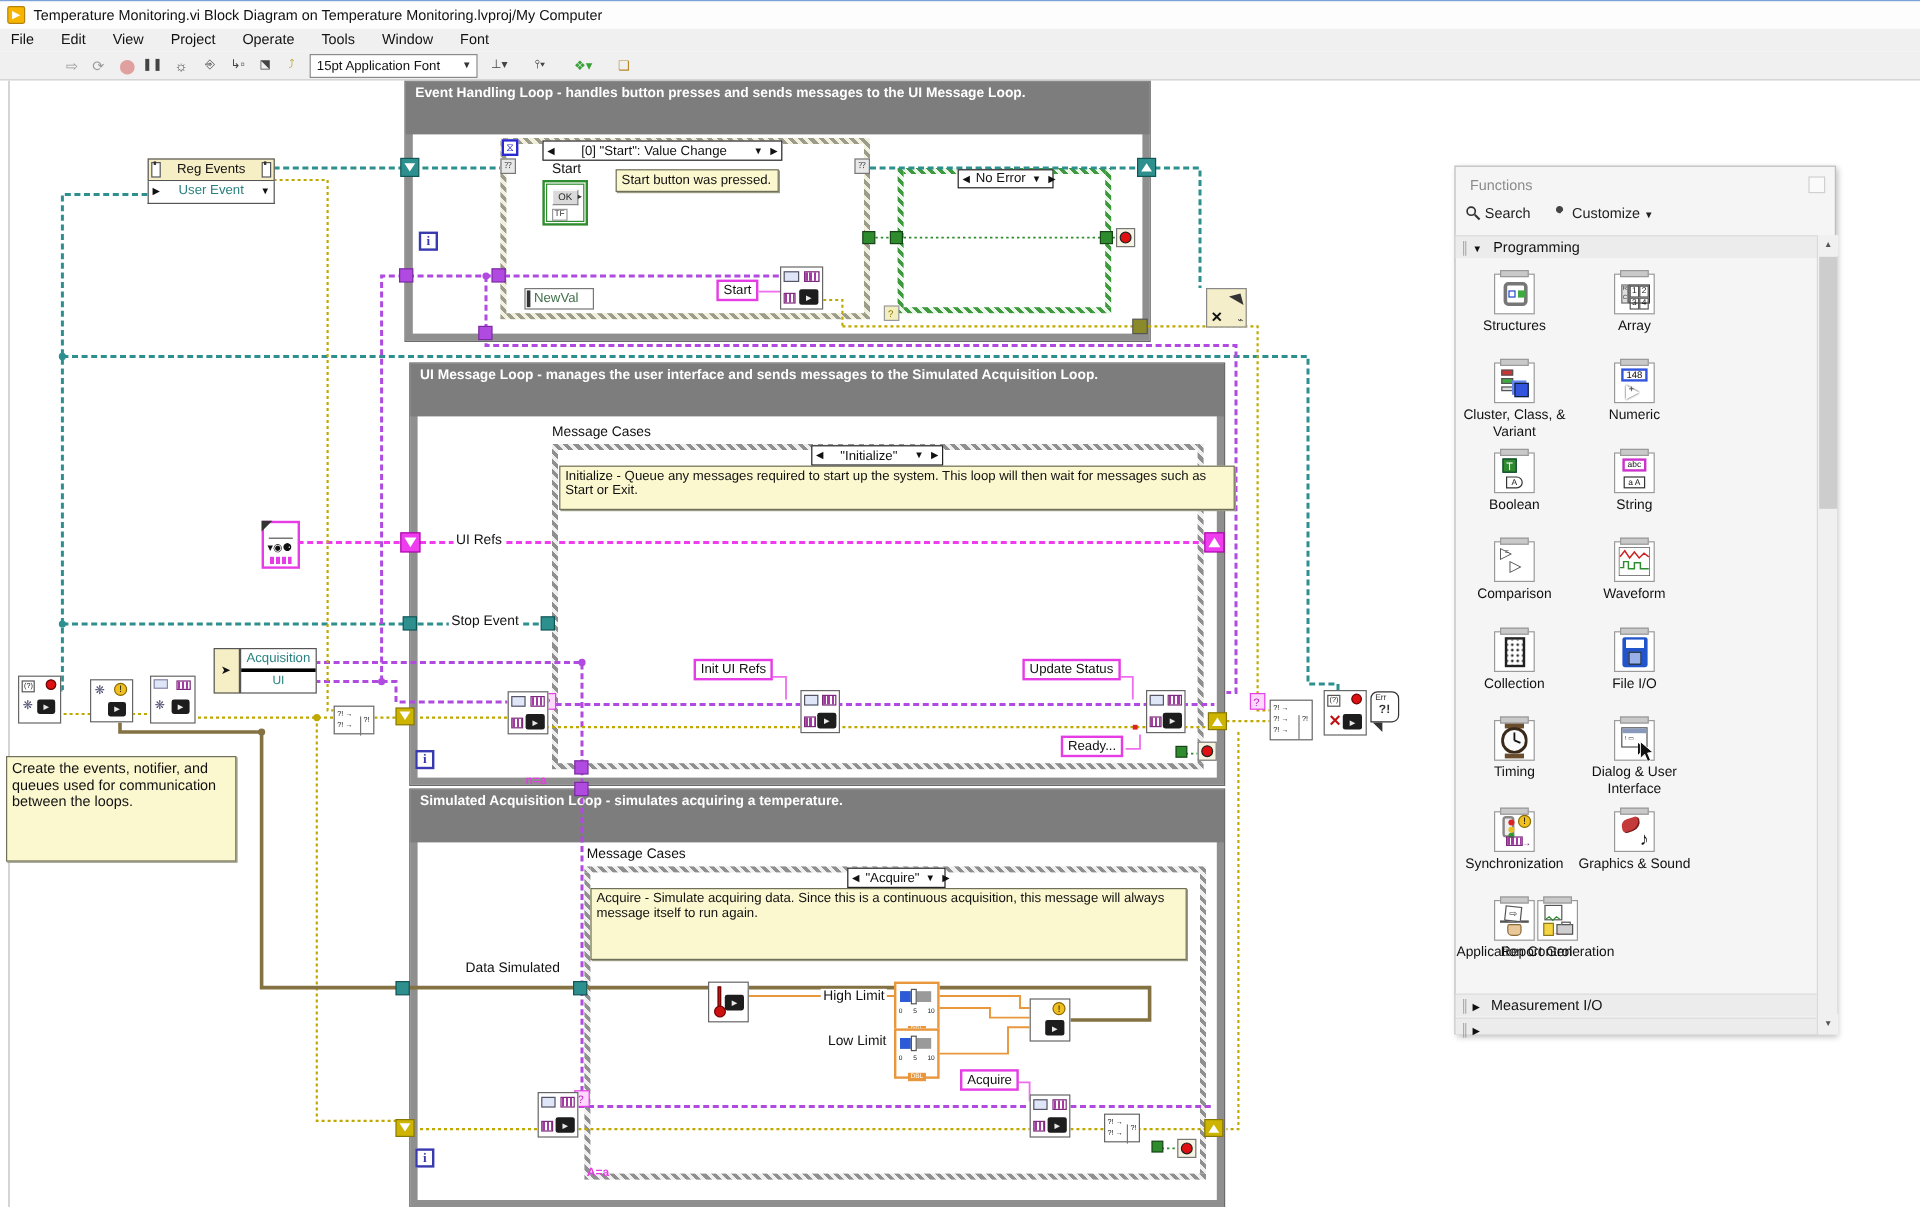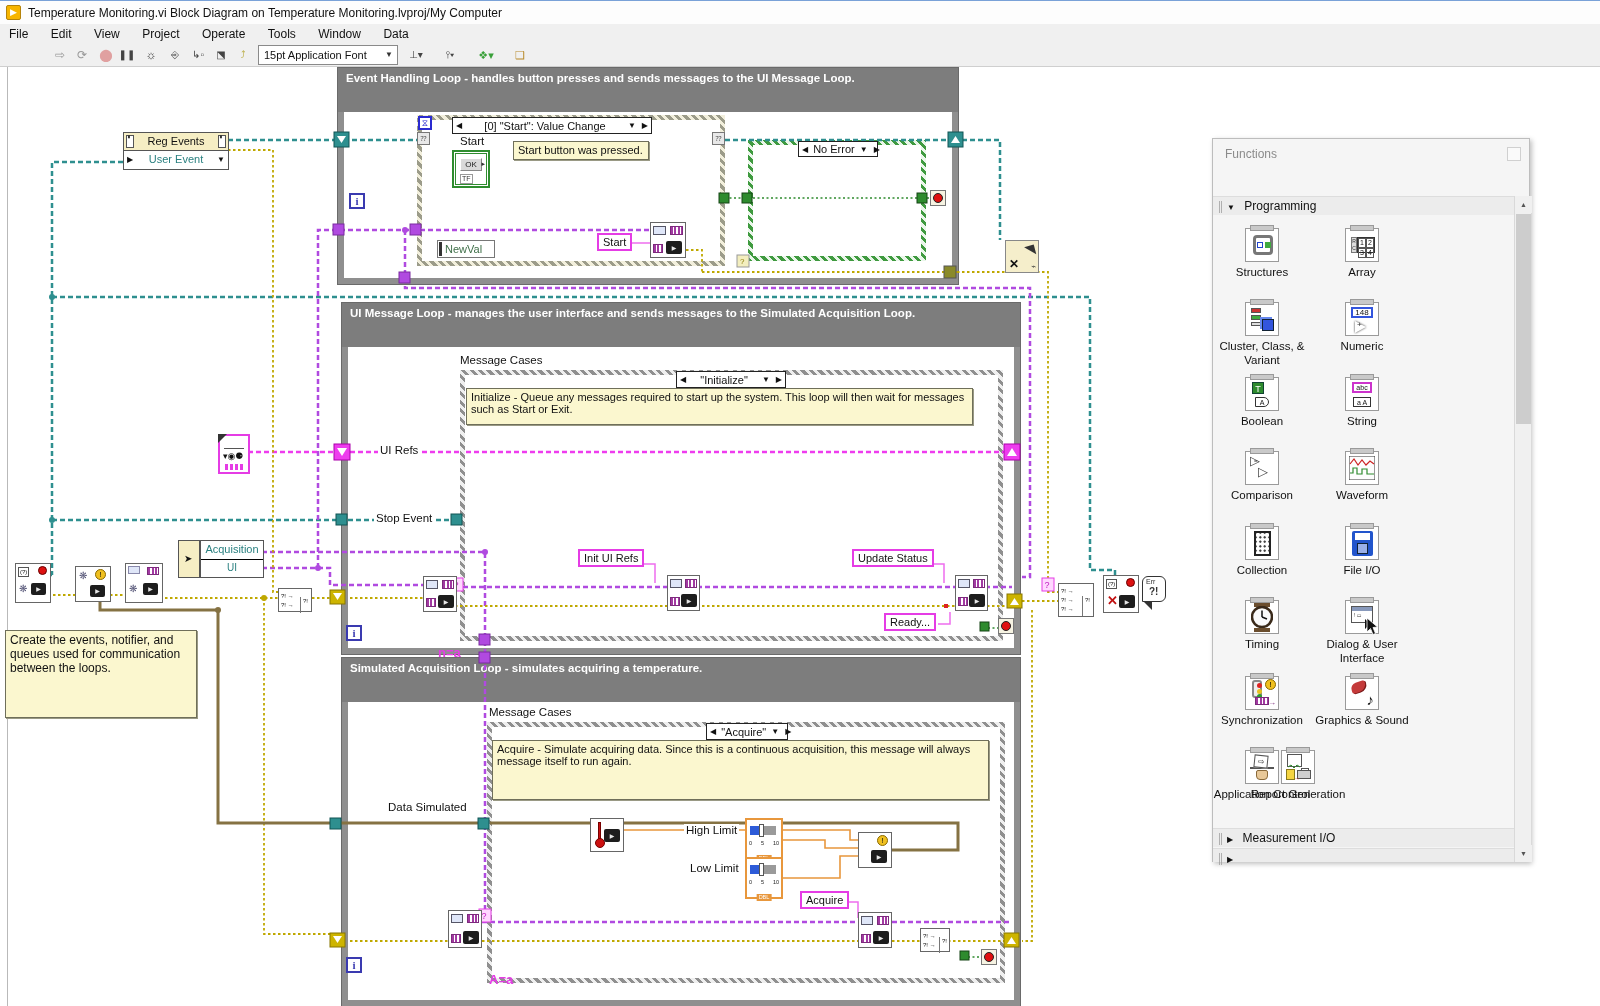--- a/index.html
+++ b/index.html
@@ -68,21 +68,21 @@
 
   .slider { border:2px solid #e8973c; background:#fff; z-index:5; }
   .slider .track { position:absolute; left:3px; top:6px; width:26px; height:9px; background:#9a9a9a; }
   .slider .fill { position:absolute; left:3px; top:6px; width:10px; height:9px; background:#2d5bd8; }
   .slider .thumb{ position:absolute; left:12px; top:4px; width:5px; height:13px; background:#fff; border:1px solid #555; }
   .slider .scale{ position:absolute; left:2px; top:20px; width:30px; font-size:5.5px; color:#222;
     display:flex; justify-content:space-between; }
   .slider .dbl { position:absolute; left:50%; bottom:-4px; transform:translateX(-50%);
     background:#e8973c; color:#fff; font-size:5.5px; padding:0 2px; line-height:7px; }
 
-  .casetag { position:absolute; color:#e53ce5; font-size:13px; z-index:6; font-weight:bold; }
+  .casetag { position:absolute; color:#e53ce5; font-size:10px; z-index:6; font-weight:bold; }
 
   
   .palette { left:1212px; top:138px; width:318px; height:724px; background:#f5f5f5;
     border:1px solid #bdbdbd; box-shadow:2px 2px 5px rgba(0,0,0,.25); z-index:10; }
   .pal-title { position:absolute; left:12px; top:8px; font-size:12px; color:#8b8b8b; }
   .pal-pin { position:absolute; right:8px; top:8px; width:14px; height:14px;
     background:#fafafa; border:1px solid #d0d0d0; }
   .pal-toolrow { position:absolute; left:8px; top:32px; width:300px; height:22px;
     font-size:12px; color:#222; }
   .pal-sec { position:absolute; left:0; width:301px; height:19px; background:#ececec;
@@ -120,21 +120,21 @@
   <div class="title-text">Temperature Monitoring.vi Block Diagram on Temperature Monitoring.lvproj/My Computer</div>
 </div>
 <div class="abs menubar">
   <span class="menu-item">File</span>
   <span class="menu-item">Edit</span>
   <span class="menu-item">View</span>
   <span class="menu-item">Project</span>
   <span class="menu-item">Operate</span>
   <span class="menu-item">Tools</span>
   <span class="menu-item">Window</span>
-  <span class="menu-item">Data</span>
+  <span class="menu-item">Font</span>
 </div>
 <div class="abs toolbar">
   <span class="tbtn" style="left:50px;color:#9a9a9a">⇨</span>
   <span class="tbtn" style="left:72px;color:#9a9a9a">⟳</span>
   <span class="tbtn" style="left:96px;color:#e0a0a0">⬤</span>
   <span class="tbtn" style="left:117px;font-size:10px">❚❚</span>
   <span class="tbtn" style="left:141px">☼</span>
   <span class="tbtn" style="left:165px;font-size:10px">⎆</span>
   <span class="tbtn" style="left:188px;font-size:10px">↳▫</span>
   <span class="tbtn" style="left:211px;font-size:10px">⬔</span>
@@ -303,21 +303,21 @@
   <span class="arr">▶</span>
 </div>
 <div class="selector" style="left:706px;top:723px;width:82px">
   <span class="arr">◀</span>
   <span class="mid">"Acquire"</span>
   <span class="arr">▼</span>
   <span class="arr">▶</span>
 </div>
 
 <div class="abs comment" style="left:513px;top:141px;width:136px;height:19px">Start button was pressed.</div>
-<div class="abs comment" style="left:466px;top:388px;width:507px;height:37px">Initialize - Queue any messages required to start up the system. This loop will then wait for messages such as Start or Exit.</div>
+<div class="abs comment" style="left:466px;top:388px;width:563px;height:37px">Initialize - Queue any messages required to start up the system. This loop will then wait for messages such as Start or Exit.</div>
 <div class="abs comment" style="left:492px;top:740px;width:497px;height:60px">Acquire - Simulate acquiring data. Since this is a continuous acquisition, this message will always message itself to run again.</div>
 <div class="abs comment" style="left:5px;top:630px;width:192px;height:88px;font-size:12px">Create the events, notifier, and queues used for communication between the loops.</div>
 
 <div class="abs lbl" style="left:458px;top:135px">Start</div>
 <div class="abs lbl" style="left:458px;top:354px">Message Cases</div>
 <div class="abs lbl" style="left:487px;top:706px">Message Cases</div>
 <div class="abs lbl" style="left:378px;top:444px">UI Refs</div>
 <div class="abs lbl" style="left:374px;top:512px">Stop Event</div>
 <div class="abs lbl" style="left:386px;top:801px">Data Simulated</div>
 <div class="abs lbl" style="left:684px;top:824px">High Limit</div>
@@ -391,21 +391,21 @@
   <span class="tinytxt" style="left:2px;top:2px;border:1px solid #88a;background:#dfe6f8;width:12px;height:8px"></span>
   <div class="qbars" style="right:3px;top:3px;width:12px;height:8px"></div>
   <span class="tinytxt" style="left:3px;top:20px;font-size:10px;color:#557">❋</span>
   <div class="mon" style="left:17px;top:19px;width:15px;height:12px"></div>
 </div>
 
 <div class="abs" style="left:178px;top:540px;width:22px;height:38px;background:#f6eec4;border:1px solid #555;z-index:5">
   <span style="position:absolute;left:5px;top:12px;font-size:10px;color:#111">➤</span>
 </div>
 <div class="abs" style="left:200px;top:540px;width:64px;height:38px;background:#fff;border:1px solid #555;z-index:5">
-  <div style="height:19px;border-bottom:1px solid #000000;font-size:11px;color:#2a8080;text-align:center;line-height:17px">Acquisition</div>
+  <div style="height:19px;border-bottom:3px solid #000000;font-size:11px;color:#2a8080;text-align:center;line-height:17px">Acquisition</div>
   <div style="height:18px;font-size:10px;color:#2a8080;text-align:center;line-height:16px">UI</div>
 </div>
 
 <div class="abs" style="left:218px;top:434px;width:32px;height:40px;background:#fff;border:2px solid #e53ce5;z-index:5">
   <div style="position:absolute;left:-2px;top:-2px;border-style:solid;border-width:9px 9px 0 0;border-color:#333 transparent transparent transparent"></div>
   <div style="position:absolute;left:4px;top:12px;width:20px;height:1px;background:#555"></div>
   <span style="position:absolute;left:3px;top:15px;font-size:9px;color:#111">▾◉⚈</span>
   <div style="position:absolute;left:5px;bottom:2px;width:18px;height:6px;background:repeating-linear-gradient(90deg,#e53ce5 0 3px,#fff 3px 5px)"></div>
 </div>
 
@@ -510,20 +510,32 @@
   <div style="width:24px;height:26px;background:#fff;border:1.5px solid #333;border-radius:6px 6px 6px 0;position:relative">
     <span style="position:absolute;left:3px;top:1px;font-size:7px;color:#333">Err</span>
     <span style="position:absolute;left:6px;top:9px;font-size:10px;font-weight:bold;color:#333">?!</span>
   </div>
   <div style="position:absolute;left:2px;top:26px;border-style:solid;border-width:8px 0 0 8px;border-color:#333 transparent transparent transparent"></div>
 </div>
 
 <div class="abs palette">
   <div class="pal-title">Functions</div>
   <div class="pal-pin"></div>
+  <div class="pal-toolrow">
+    <svg width="13" height="13" style="vertical-align:-2px">
+        <circle cx="5" cy="5" r="3.4" fill="none" stroke="#333" stroke-width="1.4"></circle>
+        <line x1="8" y1="8" x2="12" y2="12" stroke="#333" stroke-width="1.8"></line>
+      </svg>
+    <span>Search</span>
+    <svg width="14" height="13" style="vertical-align:-2px;margin-left:14px">
+        <path d="M3 11 L7.5 6.5 A3 3 0 1 1 9.5 4.5 L5 9 Z" fill="#444"></path>
+      </svg>
+    <span>Customize</span>
+    <span style="font-size:8px">▼</span>
+  </div>
   <div class="pal-sec" style="top:57px">
     <span class="grip">║</span><span class="tri">▼</span>
     <span>Programming</span>
   </div>
   <div class="pal-sec" style="top:689px">
     <span class="grip">║</span><span class="tri">▶</span>
     <span>Measurement I/O</span>
   </div>
   <div class="pal-sec" style="top:709px;height:14px">
     <span class="grip">║</span><span class="tri">▶</span>

